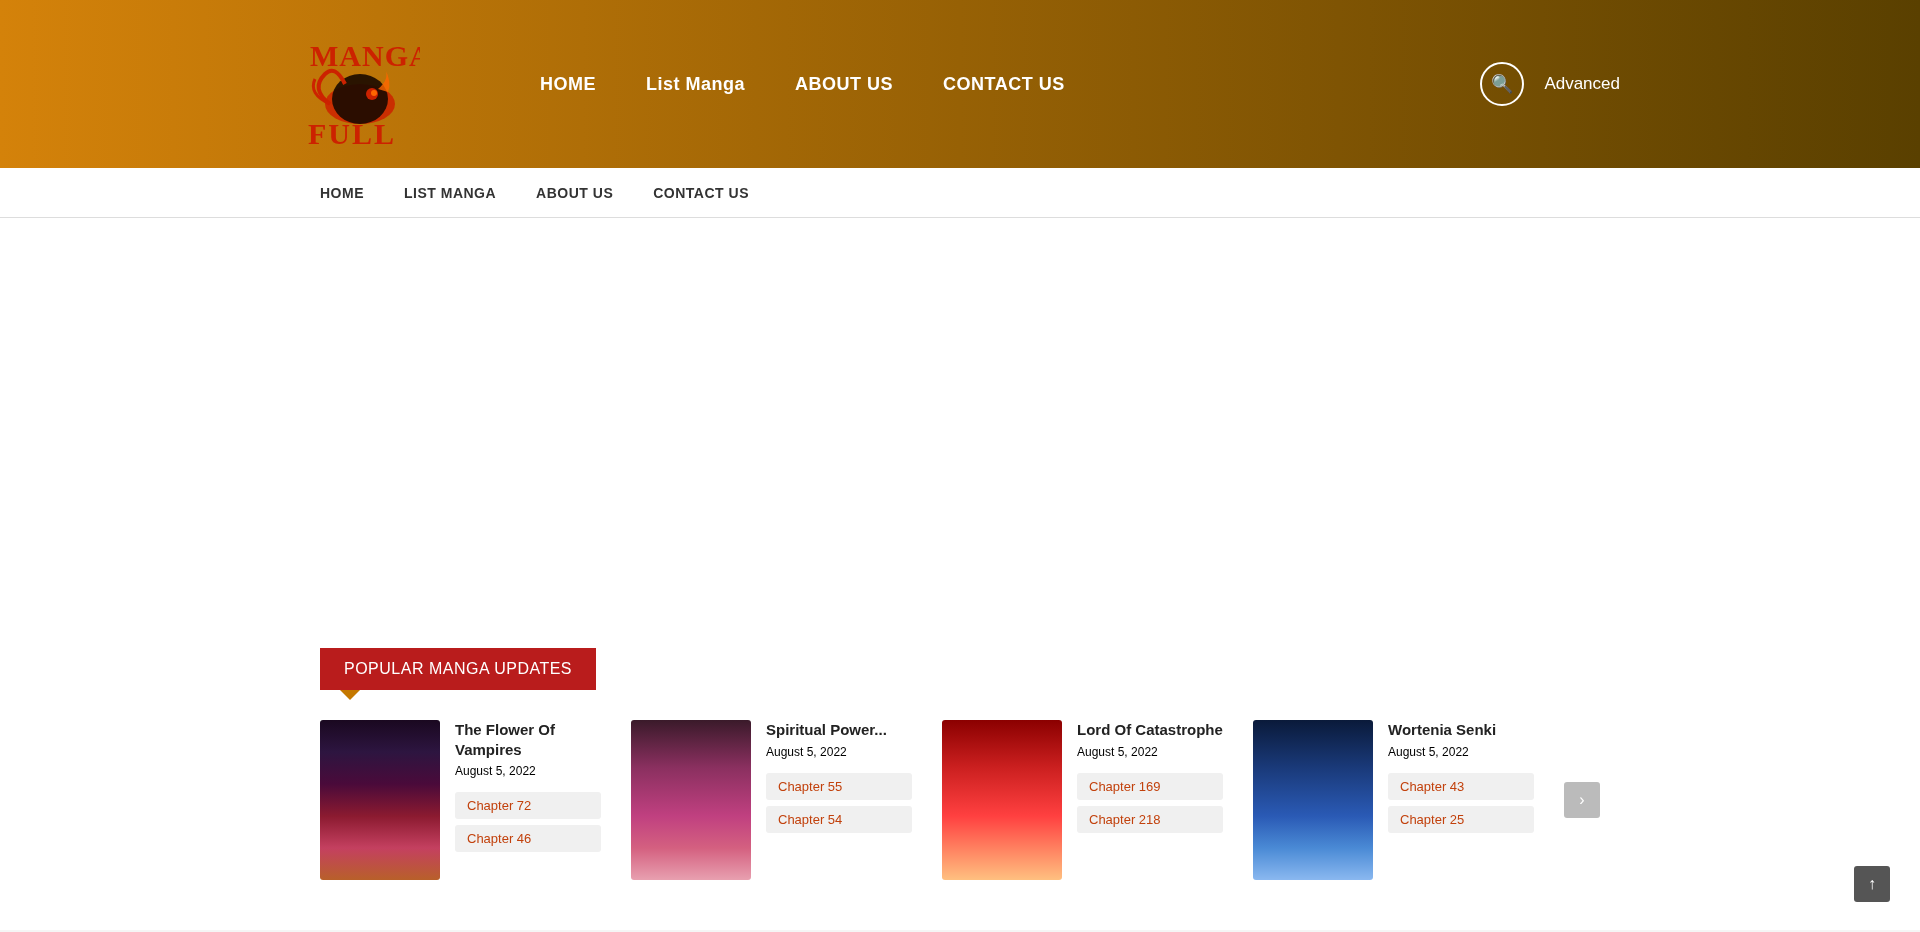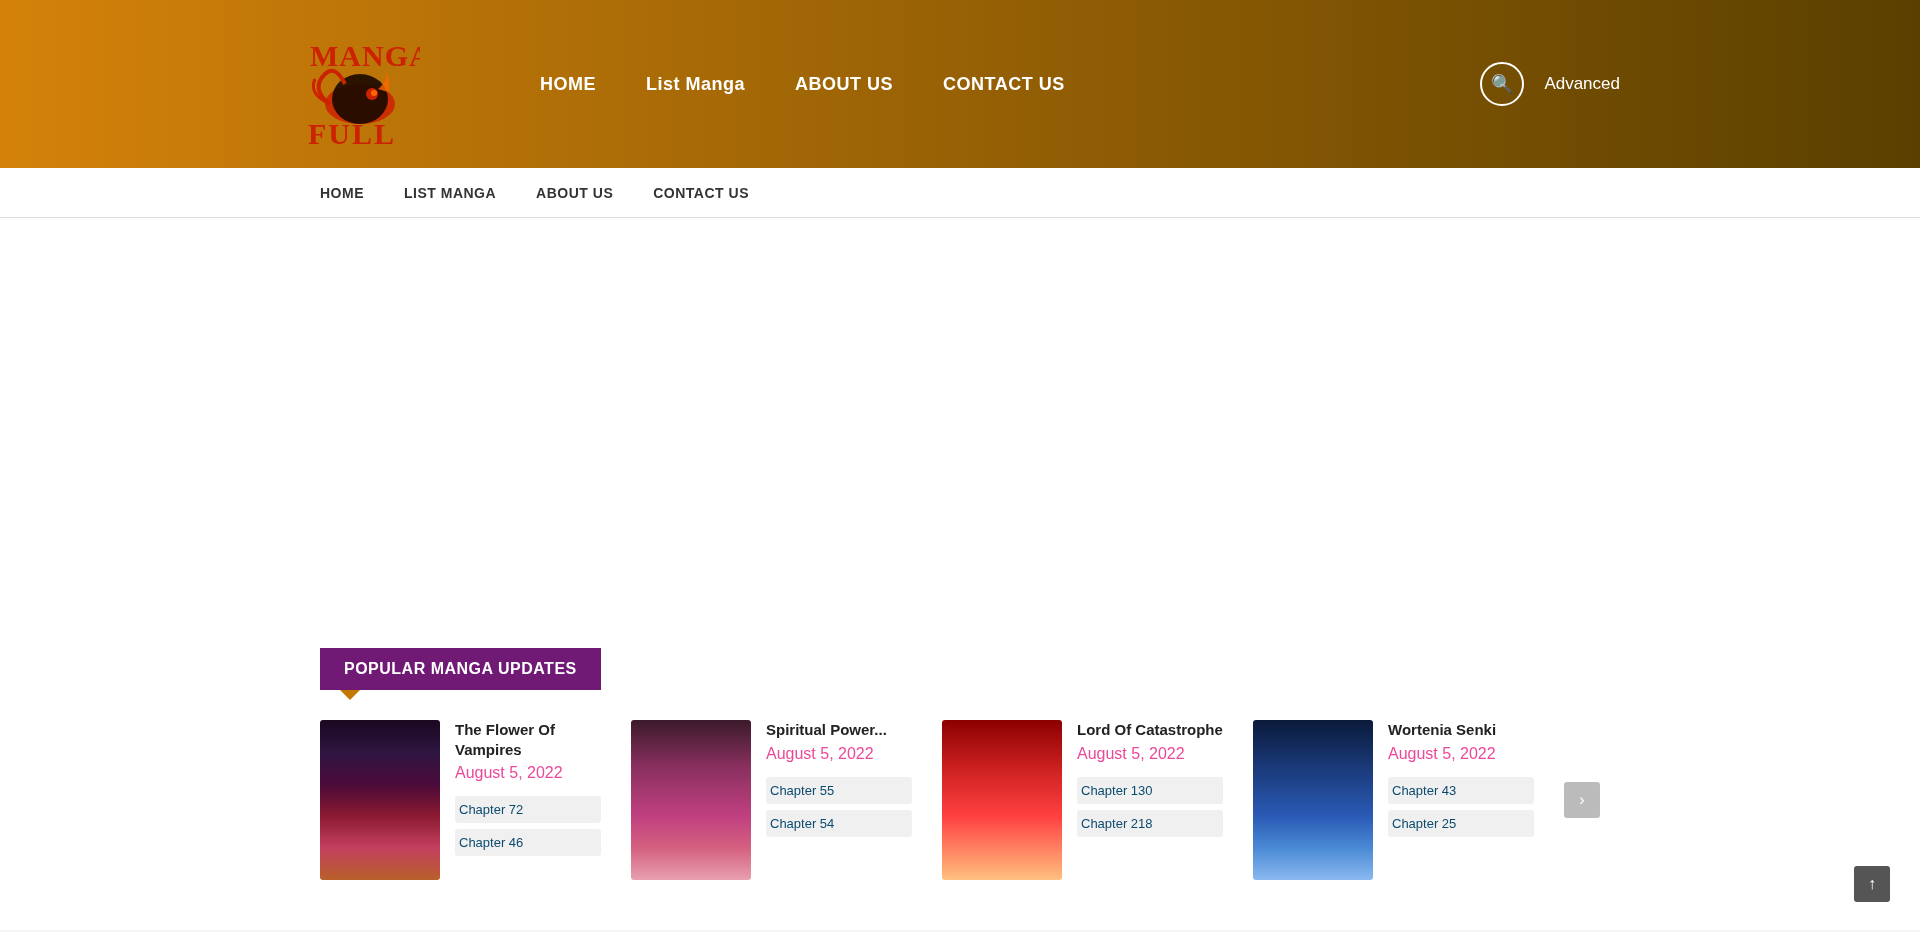--- a/index.html
+++ b/index.html
@@ -100,24 +100,24 @@
     }
 
     
     .popular-section {
       background: white;
       padding: 30px 320px 50px;
     }
 
     .section-title {
       display: inline-block;
-      background: #701a75;
+      background: #b91c1c;
       color: white;
       font-size: 16px;
-      font-weight: bold;
+      font-weight: normal;
       padding: 12px 24px;
       letter-spacing: 0.5px;
       position: relative;
       margin-bottom: 30px;
     }
     .section-title::after {
       content: '';
       position: absolute;
       bottom: -10px;
       left: 20px;
@@ -168,30 +168,30 @@
       flex: 1;
     }
     .manga-title {
       font-size: 15px;
       font-weight: bold;
       color: #222;
       margin-bottom: 5px;
       line-height: 1.3;
     }
     .manga-date {
-      font-size: 16px;
-      color: #ec4899;
+      font-size: 12px;
+      color: #000000;
       margin-bottom: 14px;
     }
     .chapter-btn {
       display: block;
       background: #f0f0f0;
-      color: #0c4a6e;
+      color: #c2410c;
       font-size: 13px;
-      padding: 6px 4px;
+      padding: 6px 12px;
       margin-bottom: 6px;
       border-radius: 3px;
       text-decoration: none;
       cursor: pointer;
       text-align: left;
     }
 
     
     .next-arrow {
       width: 36px;
@@ -308,21 +308,21 @@
         <a class="chapter-btn">Chapter 54</a>
       </div>
     </div>
 
     <div class="manga-card">
       <div class="manga-cover cover-catastrophe-img">
       </div>
       <div class="manga-info">
         <div class="manga-title">Lord Of Catastrophe</div>
         <div class="manga-date">August 5, 2022</div>
-        <a class="chapter-btn">Chapter 130</a>
+        <a class="chapter-btn">Chapter 169</a>
         <a class="chapter-btn">Chapter 218</a>
       </div>
     </div>
 
     <div class="manga-card">
       <div class="manga-cover cover-wortenia-img">
       </div>
       <div class="manga-info">
         <div class="manga-title">Wortenia Senki</div>
         <div class="manga-date">August 5, 2022</div>

